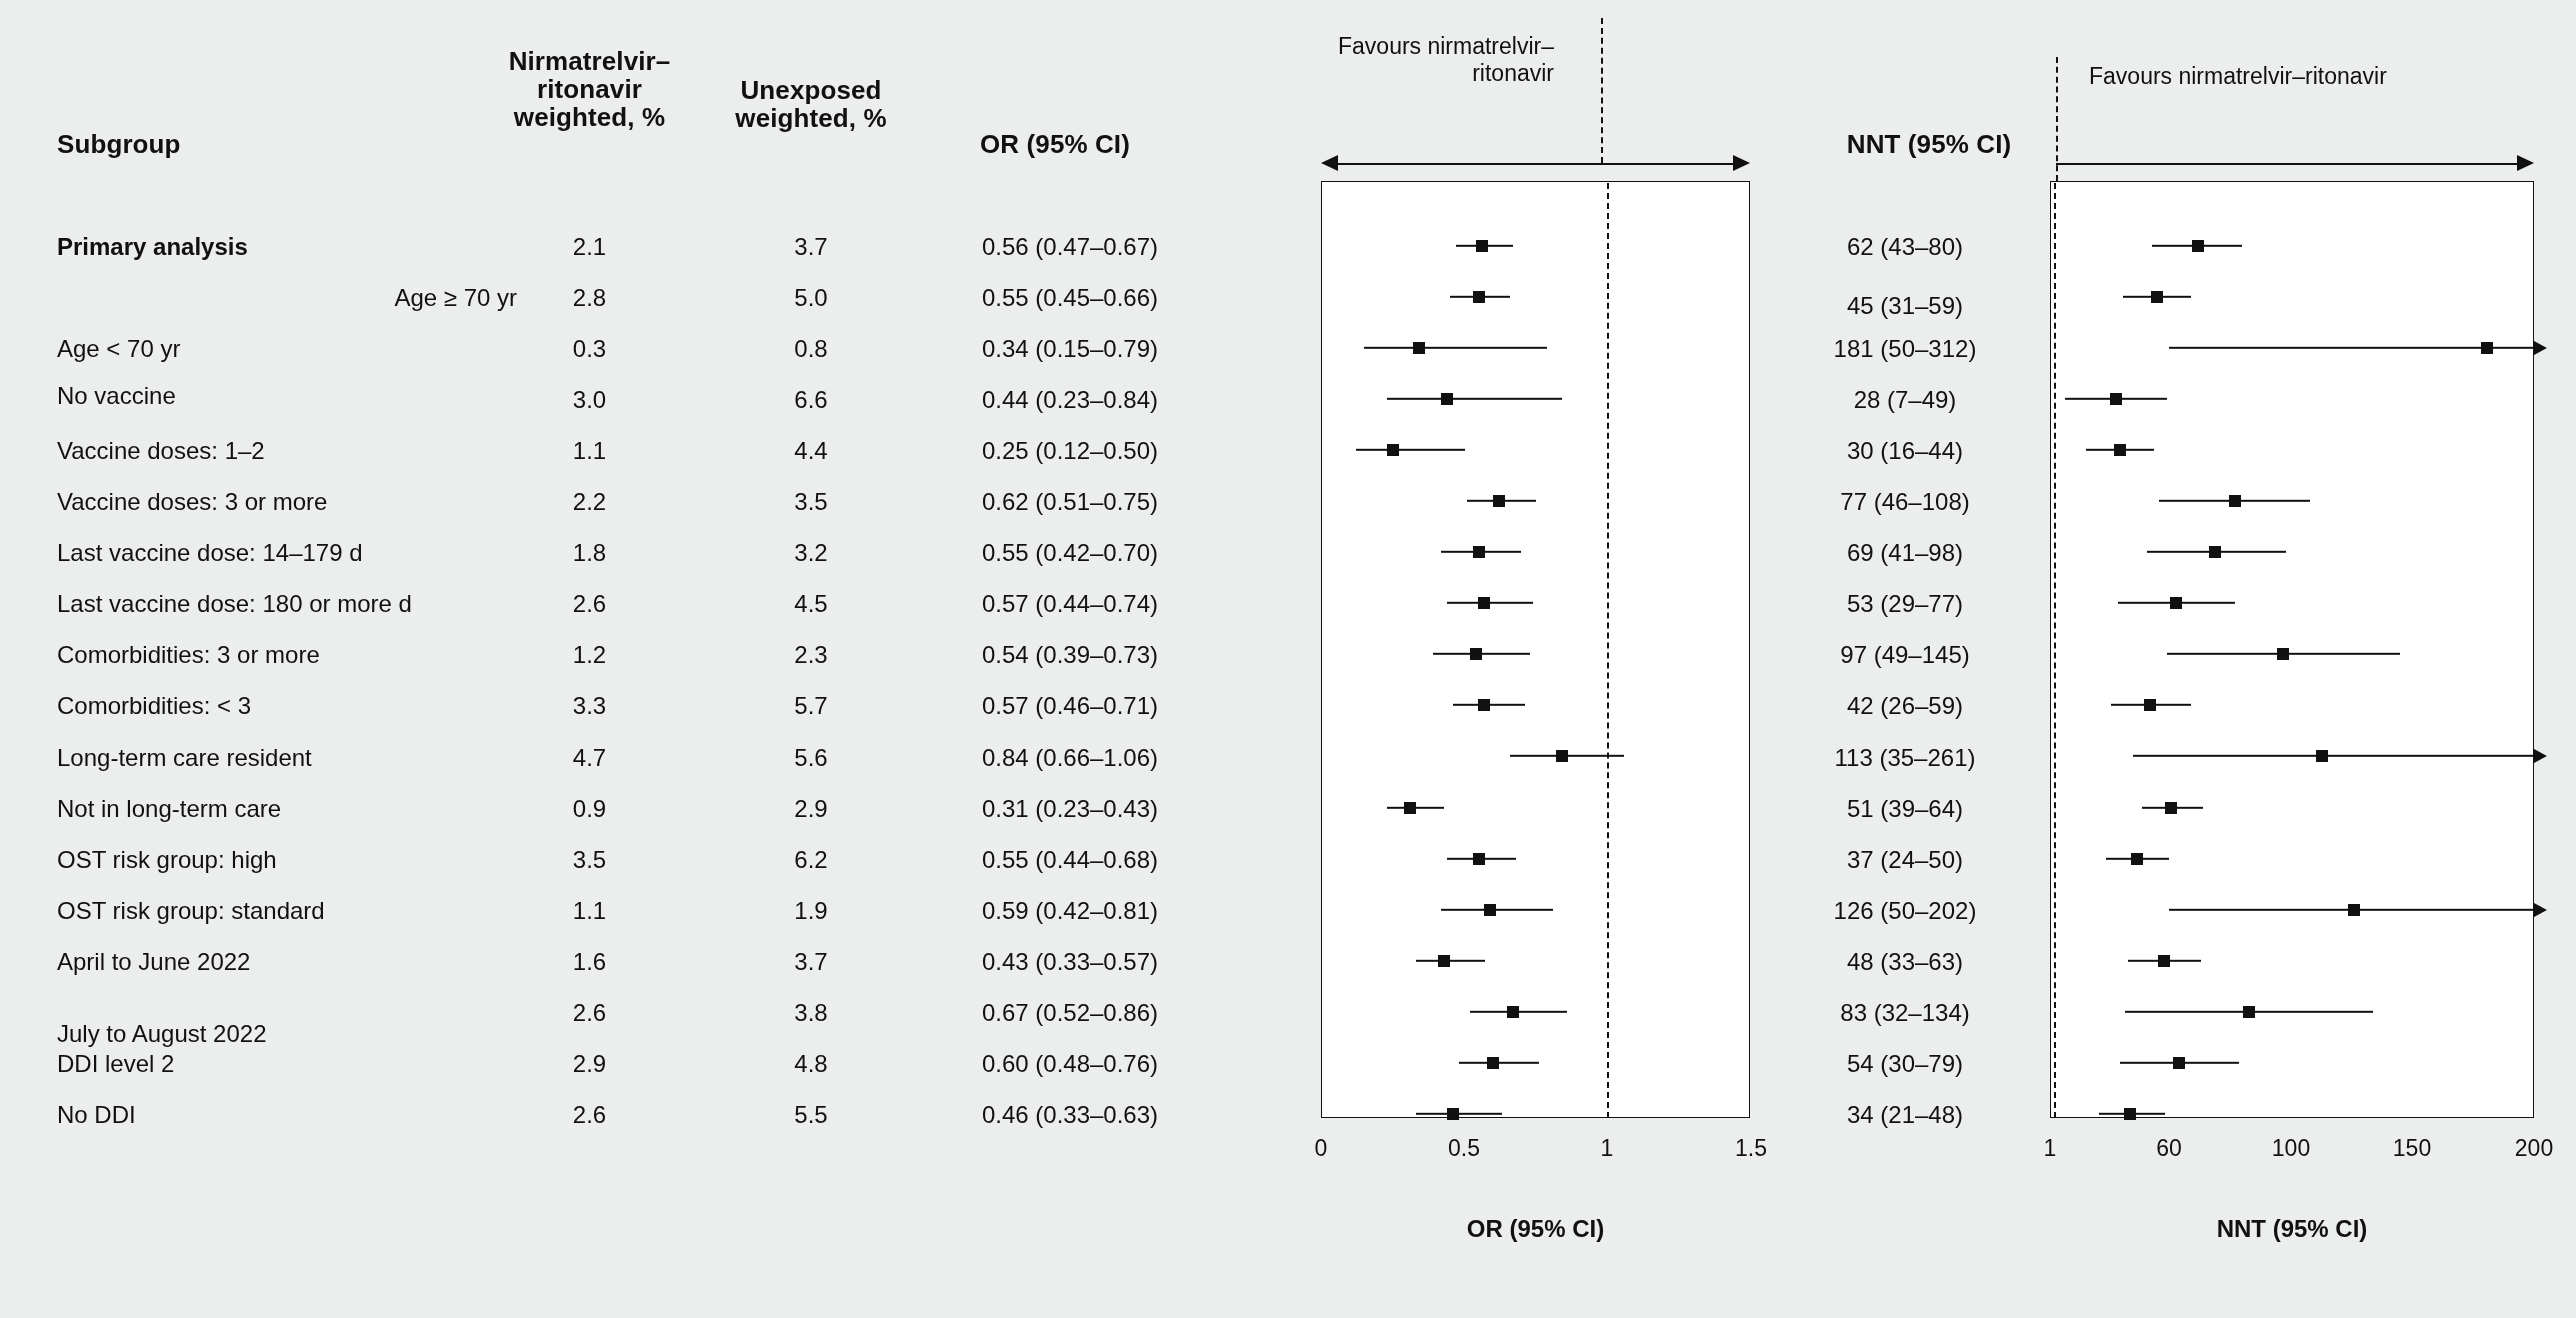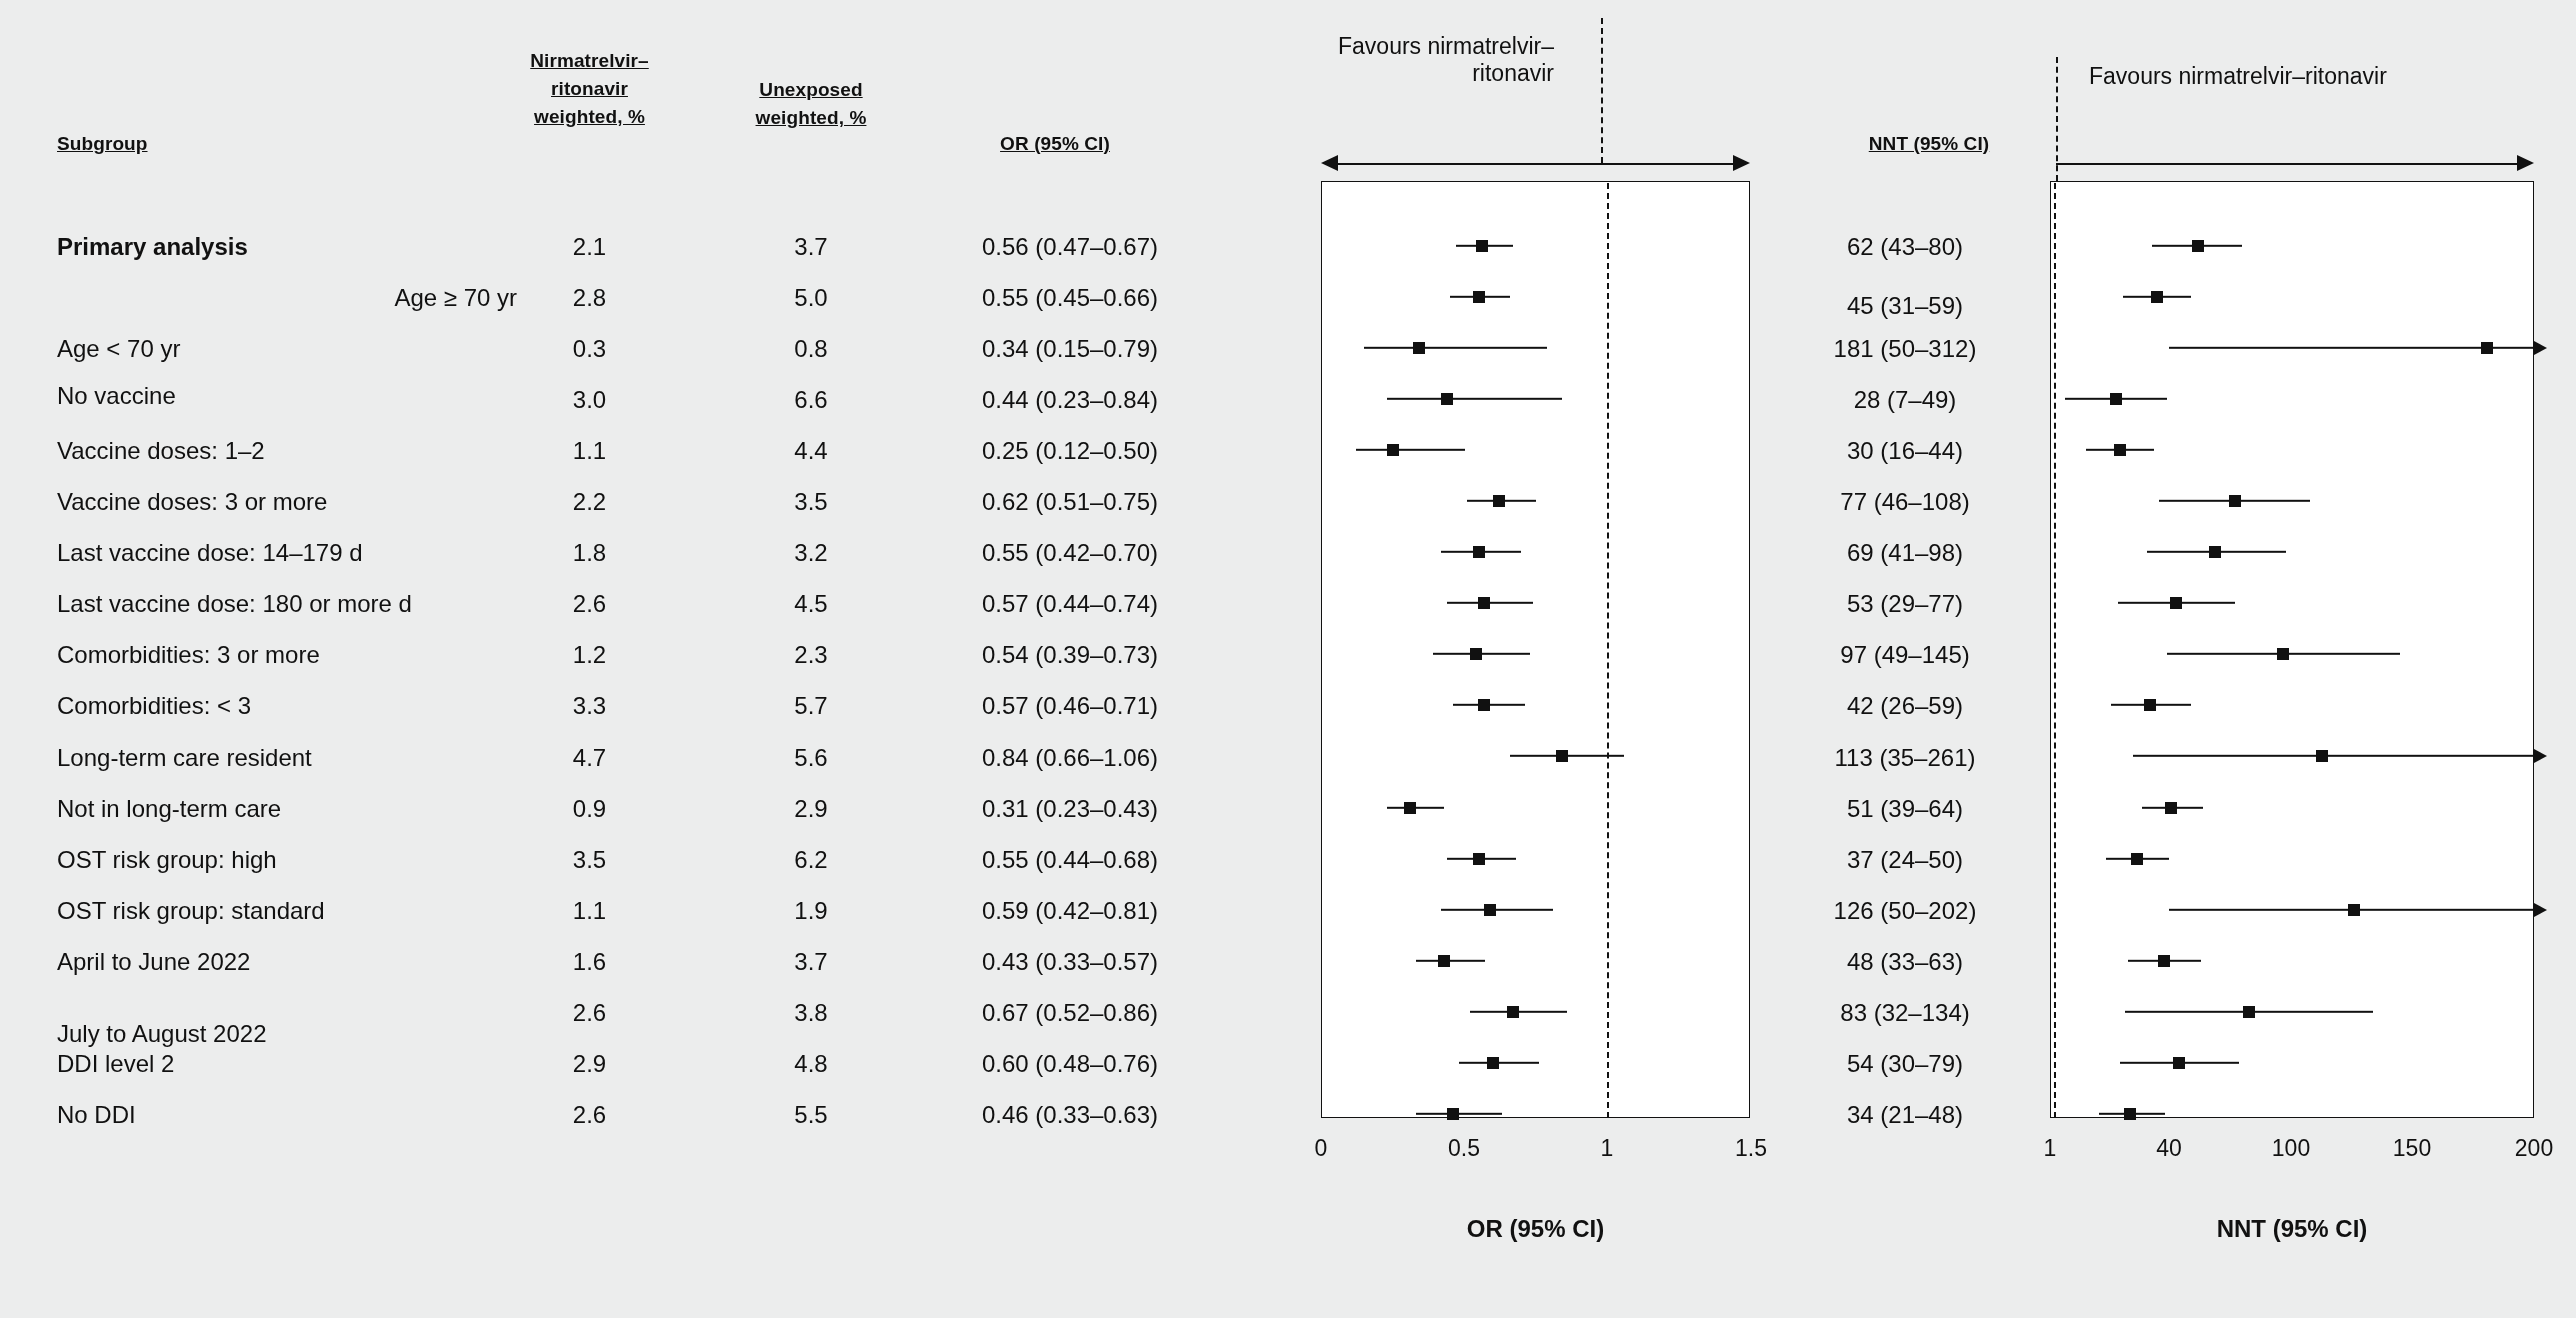--- a/index.html
+++ b/index.html
@@ -18,24 +18,23 @@
   
   .col-sub   { left:57px;  width:460px; text-align:left; }
   .col-nmv   { left:502px; width:175px; text-align:center; }
   .col-unexp { left:711px;width:200px; text-align:center; }
   .col-or    { left:928px;width:254px; text-align:center; }
 
   
   .hdr{
     position:absolute;
     font-weight:bold;
-    font-size:19px;
+    font-size:26px;
     line-height:28px;
     letter-spacing:0.1px;
-    text-decoration:underline;
   }
   #hdr-sub   { top:130px; }
   #hdr-nmv   { top:47px;  }
   #hdr-unexp { top:76px; }
   #hdr-or    { top:130px; }
   #hdr-nnt   { top:130px; left:1790px; width:278px; text-align:center;}
 
   
   .favours{
     position:absolute;
@@ -357,18 +356,18 @@
     <div class="marker" style="left: 1453px; top: 1114px;"></div>
     <div class="whisker" style="left: 2099px; width: 66px; top: 1114px;"></div>
     <div class="marker" style="left: 2130px; top: 1114px;"></div>
     <div class="" style="position: absolute; left: 1607px; top: 183px; height: 935px; border-left: 2.4px dashed rgb(17, 17, 17);"></div>
     <div class="" style="position: absolute; left: 2054px; top: 183px; height: 935px; border-left: 2.4px dashed rgb(17, 17, 17);"></div>
     <div class="axis-tick" style="left: 1321px; top: 1137px;">0</div>
     <div class="axis-tick" style="left: 1464px; top: 1137px;">0.5</div>
     <div class="axis-tick" style="left: 1607px; top: 1137px;">1</div>
     <div class="axis-tick" style="left: 1751px; top: 1137px;">1.5</div>
     <div class="axis-tick" style="left: 2050px; top: 1137px;">1</div>
-    <div class="axis-tick" style="left: 2169px; top: 1137px;">40</div>
+    <div class="axis-tick" style="left: 2169px; top: 1137px;">60</div>
     <div class="axis-tick" style="left: 2291px; top: 1137px;">100</div>
     <div class="axis-tick" style="left: 2412px; top: 1137px;">150</div>
     <div class="axis-tick" style="left: 2534px; top: 1137px;">200</div>
   </div>
 
 
 </body></html>

